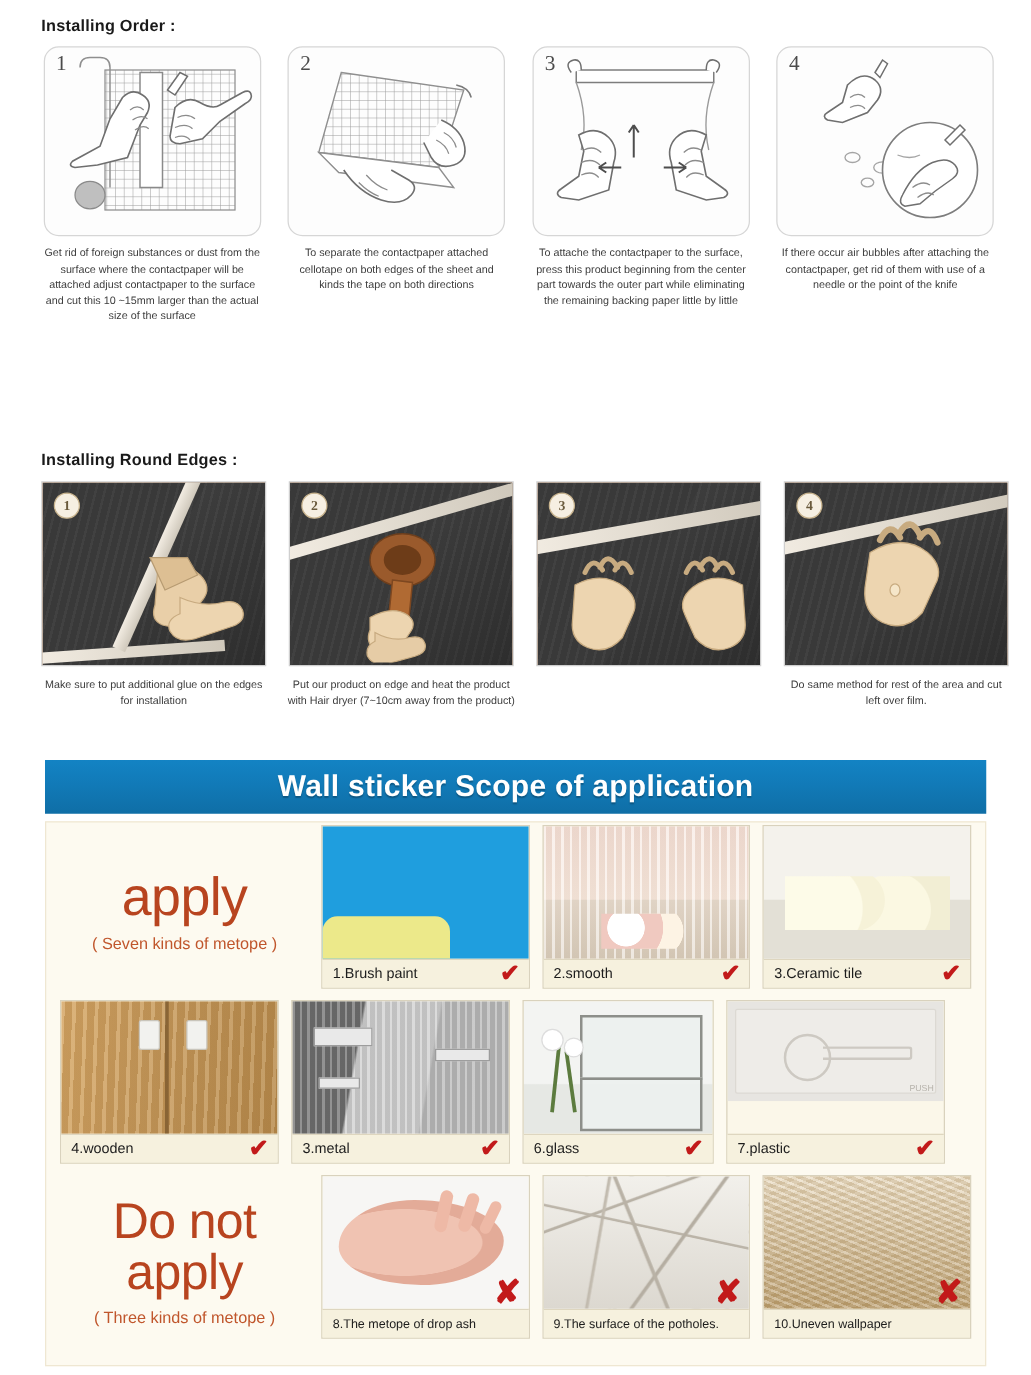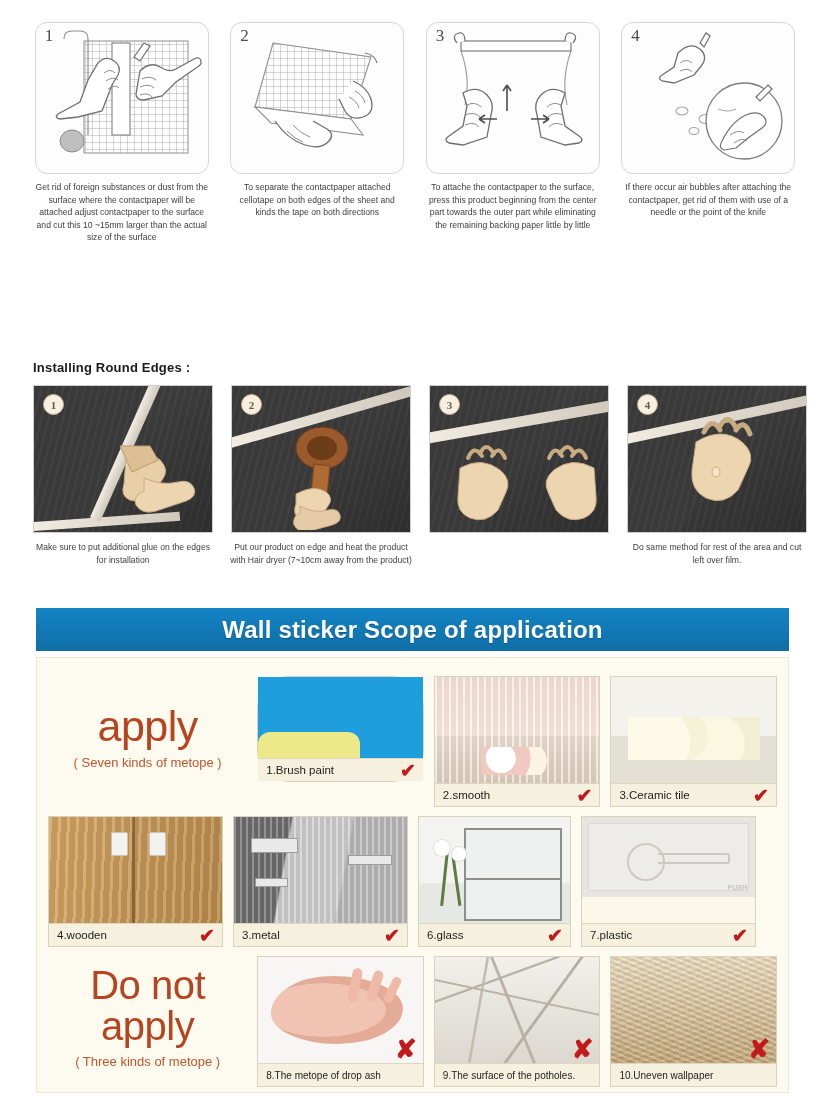--- a/index.html
+++ b/index.html
@@ -113,21 +113,21 @@
   }
 
   
   #scope-area{
     position:absolute;left:36px;top:657px;
     width:753px;height:436px;
     background:#fdfaf0;
     border:1px solid #efe7d2;
     box-sizing:border-box;
   }
-  .scope-row{display:flex;padding:18px 6px 0 6px;box-sizing:border-box;}
+  .scope-row{display:flex;padding:2px 6px 0 6px;box-sizing:border-box;}
 
   .legend-cell{
     width:220px;display:flex;flex-direction:column;
     align-items:center;justify-content:center;
   }
   .legend-big{
     color:#b8441f;font-size:43px;line-height:44px;font-weight:400;
     letter-spacing:-.5px;text-align:center;
   }
   .legend-big.small{font-size:40px;line-height:41px;}
@@ -241,20 +241,21 @@
     content:"";position:absolute;inset:0;
     background:linear-gradient(to bottom,rgba(255,255,255,.35),rgba(140,105,55,.25));
   }
 </style>
 </head>
 <body>
 
 <div class="page">
 
   <div id="installing-order">
+    <div class="sec-head">Installing Order  :</div>
 
     <div class="order-grid">
 
       <div class="order-cell">
         <div class="order-box">
           <span class="order-num">1</span>
           <svg class="la" viewBox="0 0 174 152">
             <defs>
               <pattern id="grid1" width="7" height="7" patternUnits="userSpaceOnUse">
                 <path d="M7 0H0V7" fill="none" stroke="#9a9a9a" stroke-width="0.8"></path>
@@ -418,21 +419,21 @@
   </div>
 
   <div id="scope-area">
 
     <div class="scope-row" style="height:140px;">
       <div class="legend-cell">
         <div class="legend-big">apply</div>
         <div class="legend-sub">( Seven kinds of metope )</div>
       </div>
 
-      <div class="tile" style="width:175px;height:106px;border-radius:32px;">
+      <div class="tile" style="width:175px;height:131px;">
         <div class="img">
           <div class="im-paint"></div>
         </div>
         <div class="lbl">
           <span>1.Brush paint</span>
           <span class="mark ok">✔</span>
         </div>
       </div>
 
       <div class="tile" style="width:175px;height:131px;">

